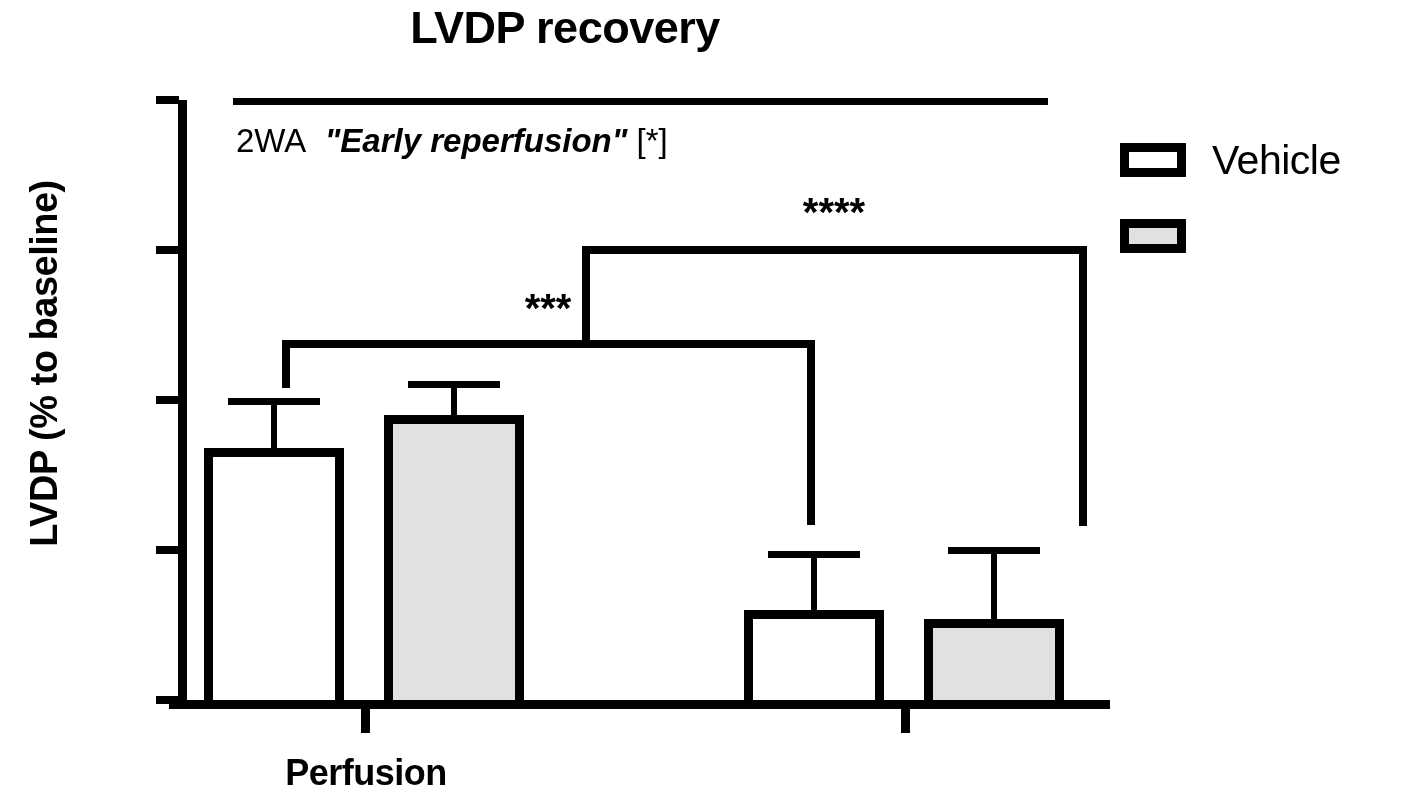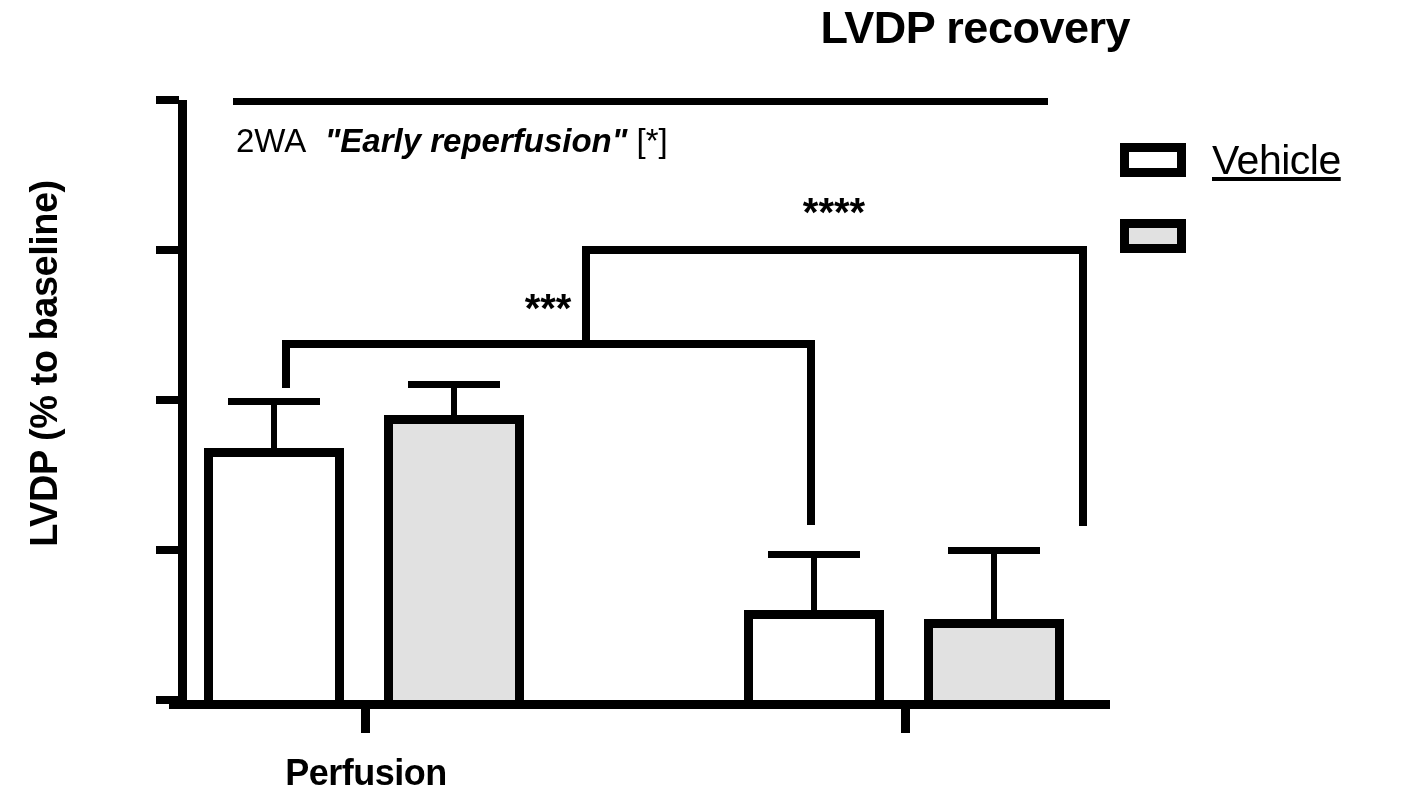--- a/index.html
+++ b/index.html
@@ -21,21 +21,21 @@
     height: 785px;
     background: #ffffff;
   }
 
   
   .chart-title {
     position: absolute;
     left: 0;
     top: 2px;
     width: 1130px;
-    text-align: right;
+    text-align: center;
     font-size: 45px;
     font-weight: bold;
     letter-spacing: -0.5px;
     line-height: 52px;
     white-space: nowrap;
   }
 
   
   .ylabel {
     position: absolute;
@@ -177,21 +177,20 @@
     border: 9px solid #000;
     background: #ffffff;
     flex: none;
   }
   .legend-swatch.filled { background: #e1e1e1; }
   .legend-label {
     margin-left: 26px;
     font-size: 41px;
     white-space: nowrap;
     letter-spacing: -0.5px;
-    text-decoration: underline;
   }
 </style>
 </head>
 <body>
 
 <div id="figure">
 
   <div class="chart-title">LVDP recovery</div>
 
   <div class="ylabel">LVDP (% to baseline)</div>

